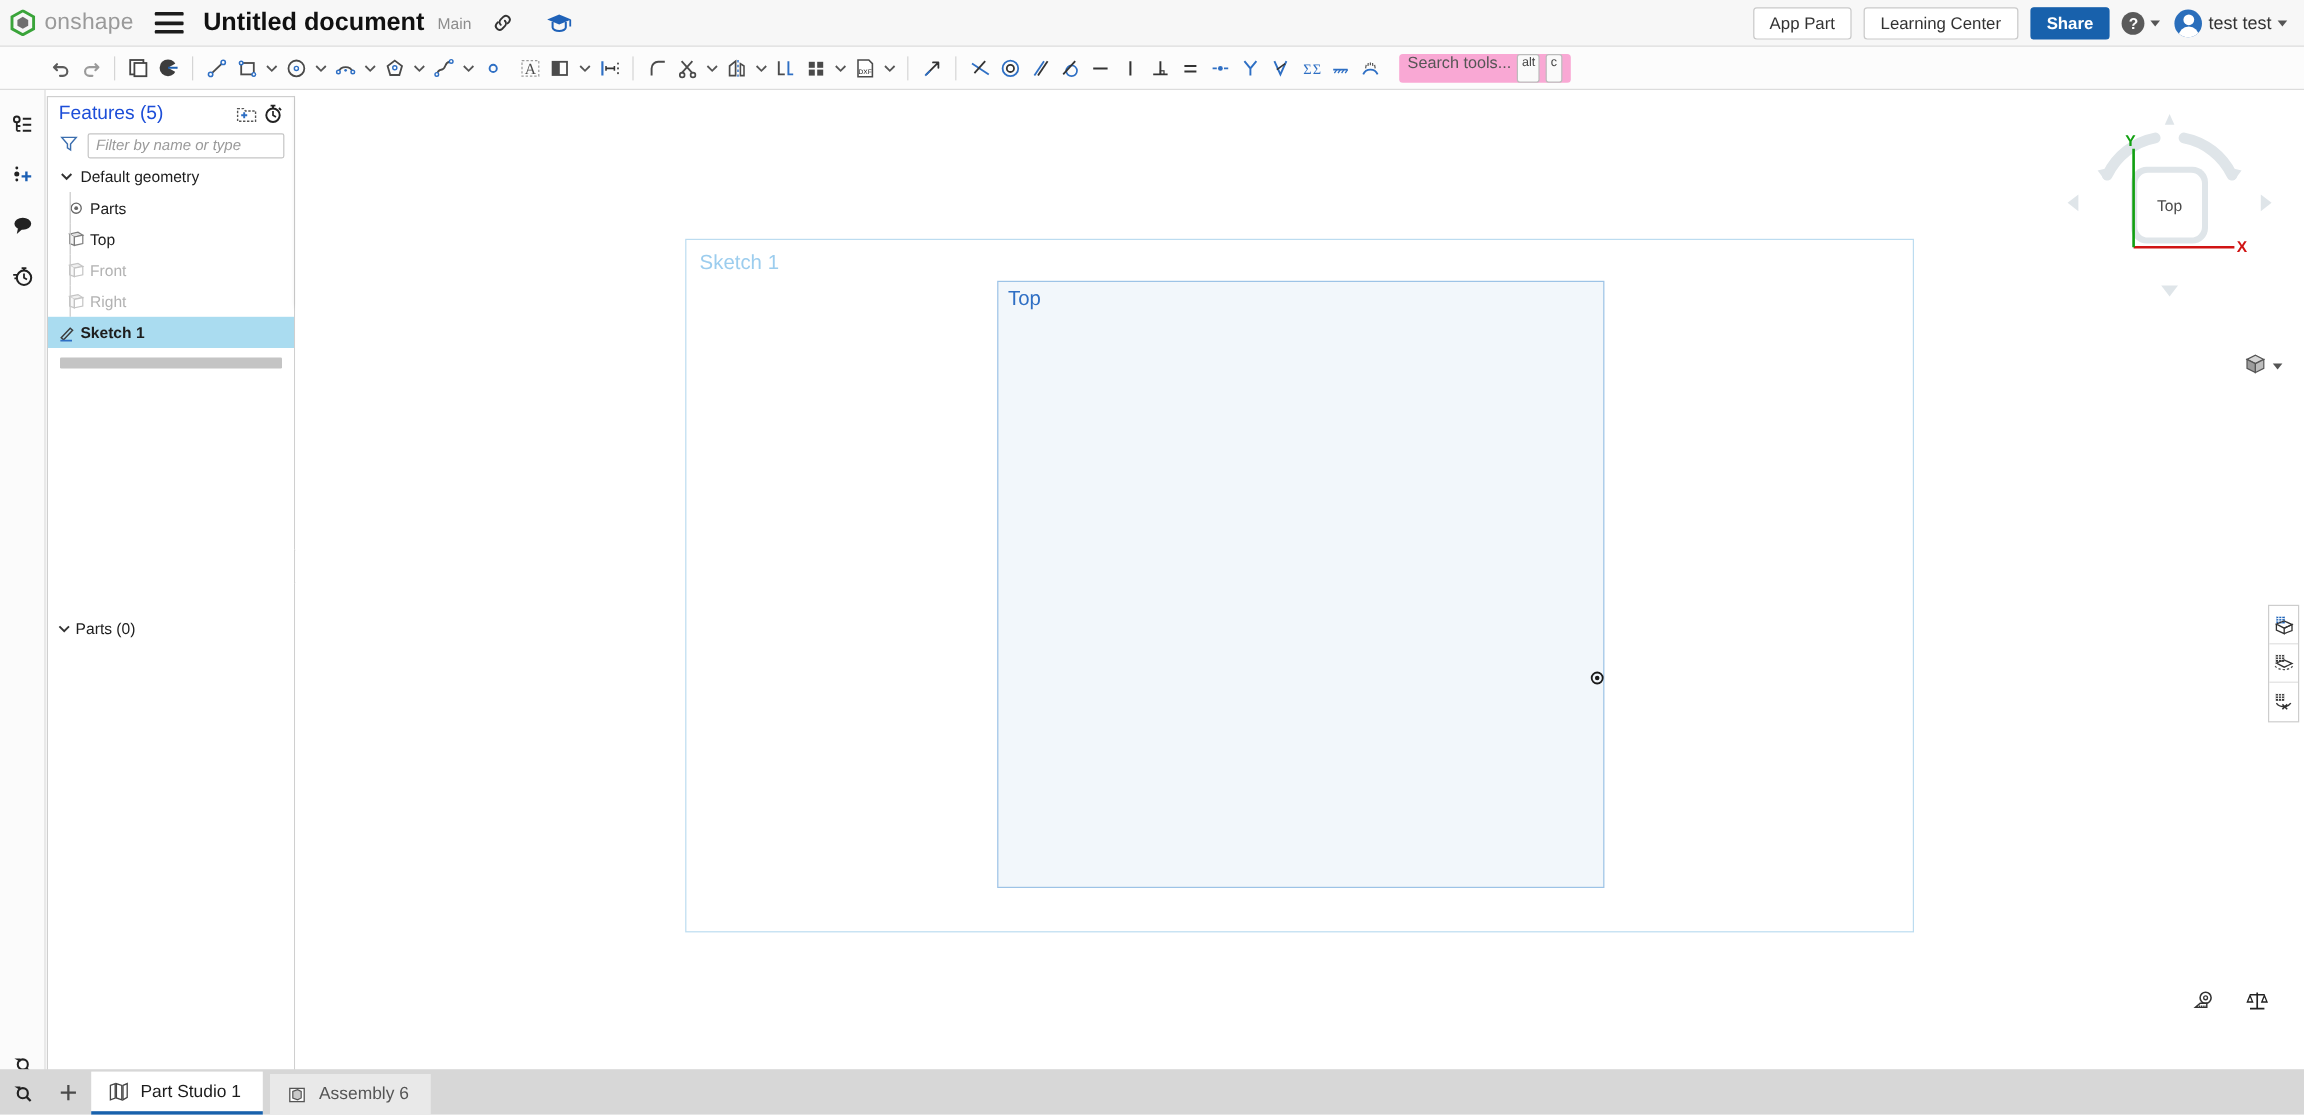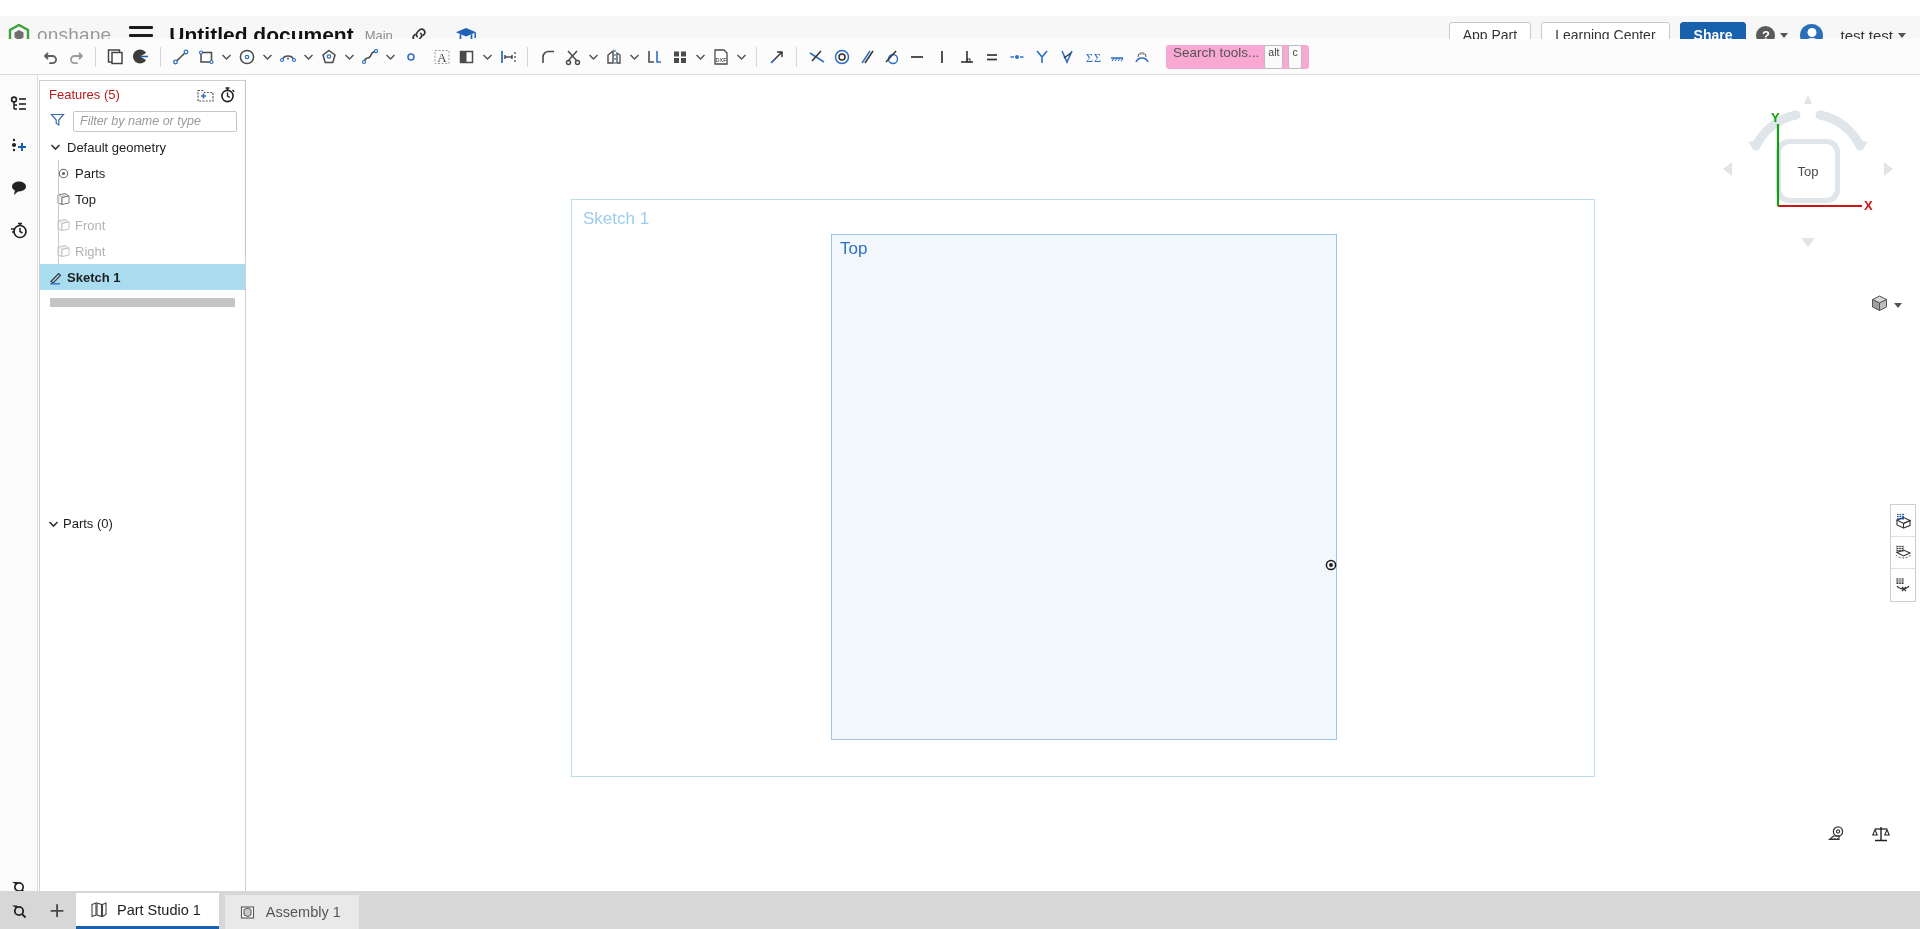--- a/index.html
+++ b/index.html
@@ -8,21 +8,21 @@
     width:1920px; height:929px;
     font-family:"Liberation Sans", sans-serif;
     font-size:13px; color:#222;
     background:#ffffff;
     overflow:hidden;
     position:relative;
   }
 
   
   #header {
-    position:absolute; left:0; top:16px; width:1920px; height:39px;
+    position:absolute; left:0; top:0; width:1920px; height:39px;
     background:#f7f7f7; border-bottom:1px solid #d8d8d8;
     display:flex; align-items:center;
   }
   .logo-wrap { display:flex; align-items:center; margin-left:8px; }
   .logo-mark { width:22px; height:22px; position:relative; }
   .logo-text { font-size:19px; color:#9a9a9a; margin-left:7px; letter-spacing:.2px;}
   .hamburger { width:24px; height:18px; margin-left:18px; display:flex;
     flex-direction:column; justify-content:space-between; cursor:pointer;}
   .hamburger span { display:block; height:3px; background:#1b1b1b; border-radius:1px;}
   .doc-title { font-size:21px; font-weight:bold; color:#111; margin-left:16px; white-space:nowrap;}
@@ -41,21 +41,21 @@
     font-size:13px;font-weight:bold;display:flex;align-items:center;justify-content:center;
   }
   .caret { width:0;height:0;border-left:4px solid transparent;border-right:4px solid transparent;
     border-top:5px solid #555; margin-left:5px;}
   .user-wrap { display:flex; align-items:center; margin-right:14px; cursor:pointer;}
   .avatar { width:23px;height:23px;border-radius:50%;background:#2a6ebb;position:relative;overflow:hidden;}
   .avatar::after{ content:""; position:absolute; left:50%; top:4px; transform:translateX(-50%);
     width:9px;height:9px;border-radius:50%;background:#fff;}
   .avatar::before{ content:""; position:absolute; left:50%; top:14px; transform:translateX(-50%);
     width:17px;height:12px;border-radius:9px 9px 0 0;background:#fff;}
-  .user-name { font-size:15px; color:#333; margin-left:17px;}
+  .user-name { font-size:15px; color:#333; margin-left:5px;}
 
   
   #toolbar {
     position:absolute; left:0; top:39px; width:1920px; height:36px;
     background:#fcfcfc; border-bottom:1px solid #dcdcdc;
     display:flex; align-items:center; padding-left:38px;
   }
   .tb { width:25px;height:25px;display:flex;align-items:center;justify-content:center;
     cursor:pointer; flex:none;}
   .tb svg { display:block; }
@@ -81,21 +81,21 @@
   #rail-bottom { position:absolute; left:0; bottom:0; width:38px; }
 
   
   #feature-panel {
     position:absolute; left:39px; top:80px; width:207px; height:819px;
     background:#fff; border:1px solid #cfcfcf;
   }
   .fp-head {
     height:27px; display:flex; align-items:center; padding:0 7px 0 9px;
   }
-  .fp-title { font-size:13px; color:#b91c1c; flex:1;}
+  .fp-title { font-size:16px; color:#1d4ed8; flex:1;}
   .fp-hicon { width:22px;height:22px;display:flex;align-items:center;justify-content:center;cursor:pointer;}
   .fp-filter { display:flex; align-items:center; padding:0 8px 0 10px; height:26px;}
   .filter-input {
     flex:1; height:21px; border:1px solid #c5c5c5; border-radius:2px;
     margin-left:8px; font-size:12.5px; color:#9a9a9a; font-style:italic;
     display:flex; align-items:center; padding-left:6px; background:#fff;
   }
   .tree-row {
     height:26px; display:flex; align-items:center; padding-left:8px; cursor:pointer; position:relative;
   }
@@ -896,15 +896,15 @@
     <span>Part Studio 1</span>
   </div>
 
   <div class="doc-tab">
     <span class="ti">
       <svg width="18" height="17" viewBox="0 0 18 17">
           <rect x="2.5" y="3" width="12" height="11" fill="#fff" stroke="#555" stroke-width="1.1"></rect>
           <path d="M5 5.5 L9 4 L12 5.5 L12 11 L9 12.5 L5 11 Z" fill="#c9c9c9" stroke="#555" stroke-width="1"></path>
         </svg>
     </span>
-    <span>Assembly 1</span>
+    <span>Assembly 6</span>
   </div>
 </div>
 
 </body></html>

